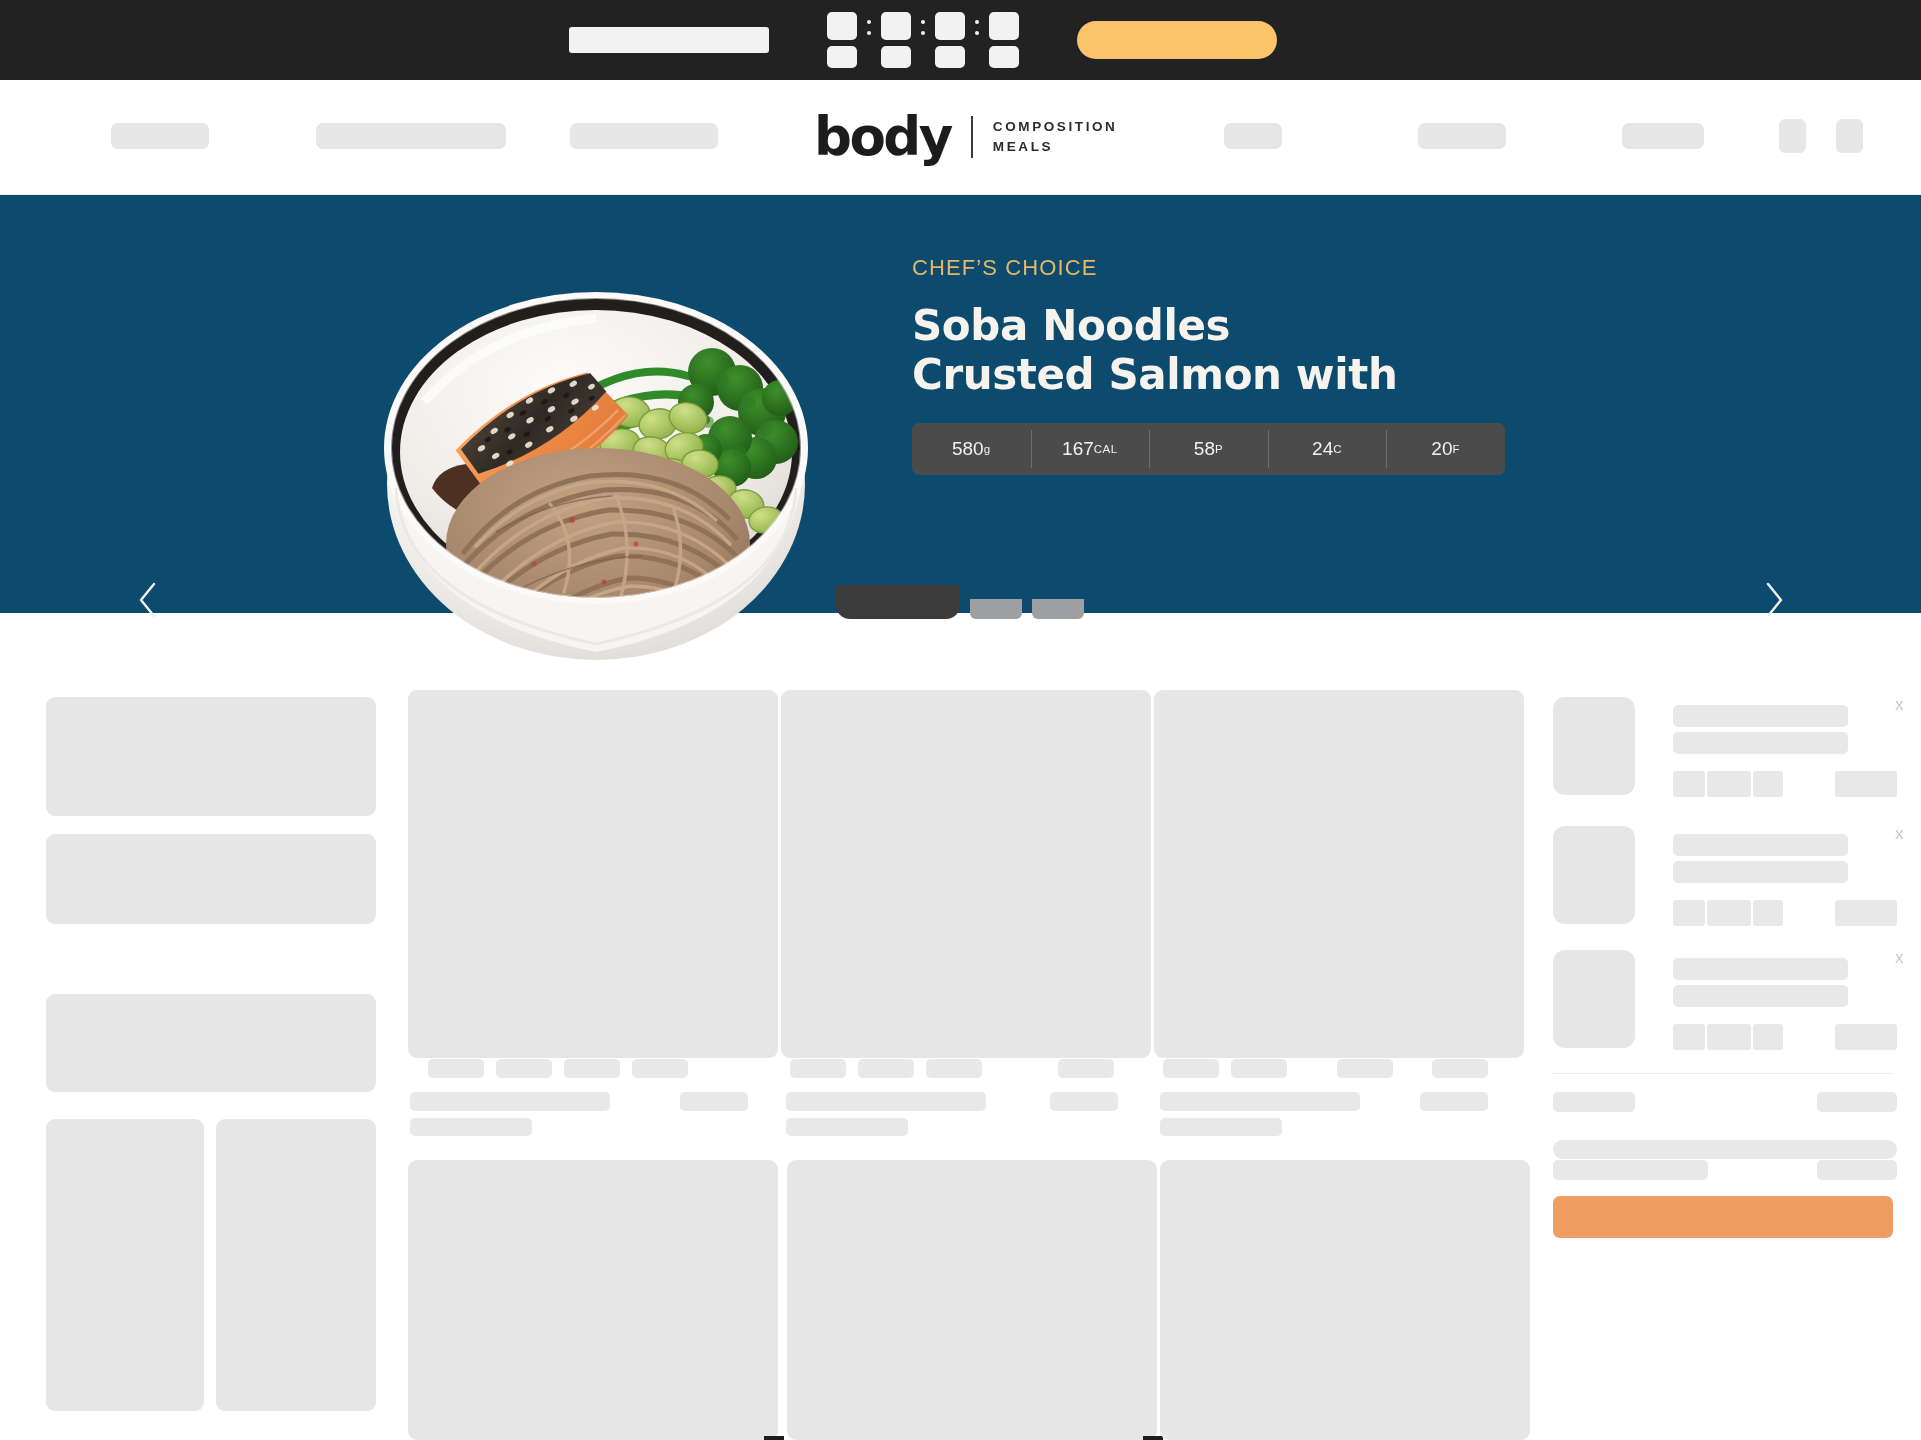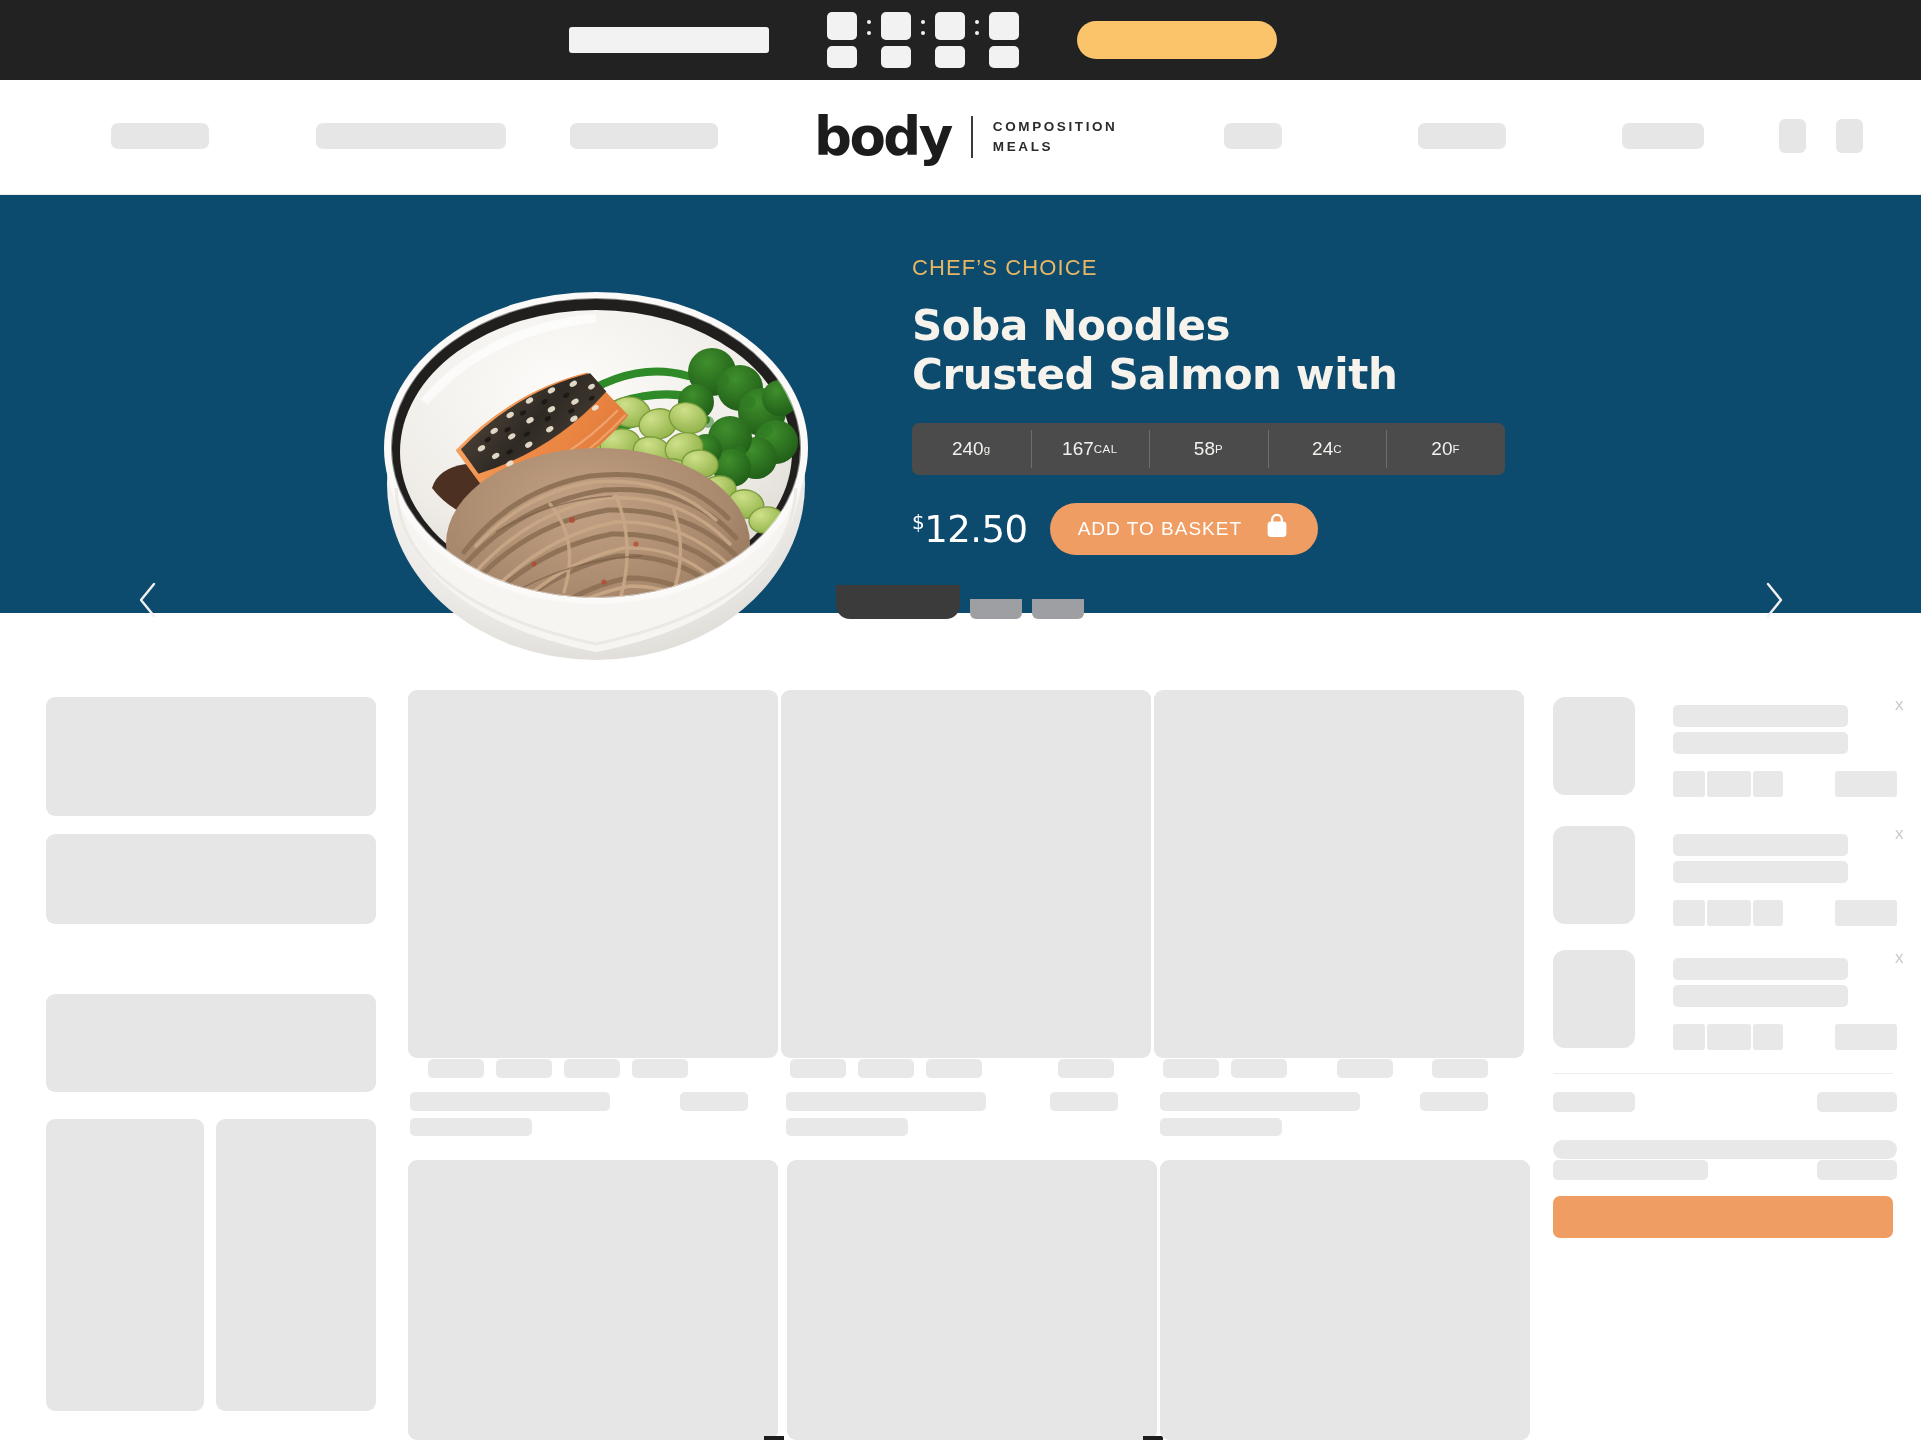--- a/index.html
+++ b/index.html
@@ -393,53 +393,41 @@
 
     <div class="hero-copy">
       <div class="eyebrow">CHEF’S CHOICE</div>
       <div class="hero-title">
         <div>Soba Noodles</div>
         <div>Crusted Salmon with</div>
       </div>
 
       <div class="nutri">
         <div class="nutri-cell">
-          <span>240</span>
+          <span>580</span>
             <sub>g</sub>
         </div>
         <div class="nutri-cell">
           <span>167</span>
             <sub>CAL</sub>
         </div>
         <div class="nutri-cell">
           <span>58</span>
             <sub>P</sub>
         </div>
         <div class="nutri-cell">
           <span>24</span>
             <sub>C</sub>
         </div>
         <div class="nutri-cell">
           <span>20</span>
             <sub>F</sub>
         </div>
       </div>
 
-      <div class="buyrow">
-        <div class="price"><sup>$</sup><span>12.50</span></div>
-        <button class="basket-btn">
-          <span>ADD TO BASKET</span>
-          <span>
-            <svg width="26" height="27" viewBox="0 0 26 27" fill="none">
-              <path d="M8.2 8.4V6.6a4.8 4.8 0 0 1 9.6 0v1.8" stroke="#ffffff" stroke-width="2.3" stroke-linecap="round"></path>
-              <rect x="3.6" y="8.6" width="18.8" height="15.4" rx="3.4" fill="#ffffff"></rect>
-            </svg>
-          </span>
-        </button>
-      </div>
     </div>
   </div>
 
   <div class="tabs">
     <div class="tab-active"></div>
     <div class="tab-skel"></div>
     <div class="tab-skel"></div>
   </div>
 
   <div>

